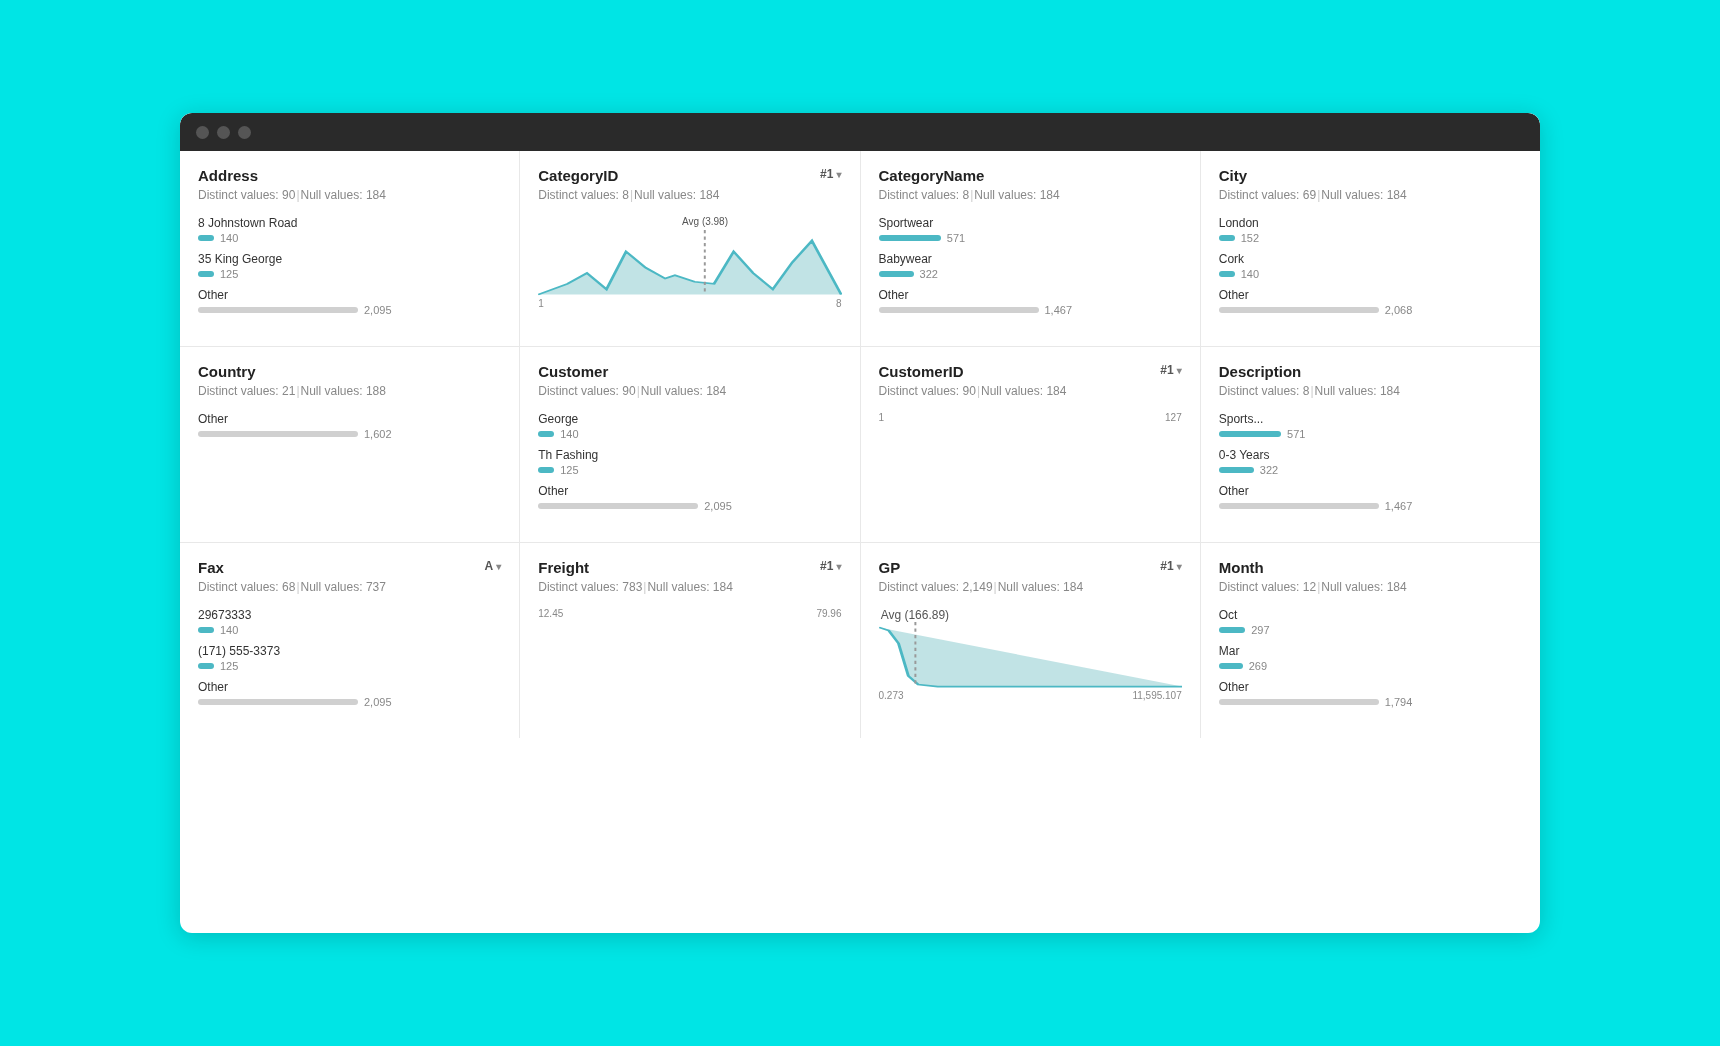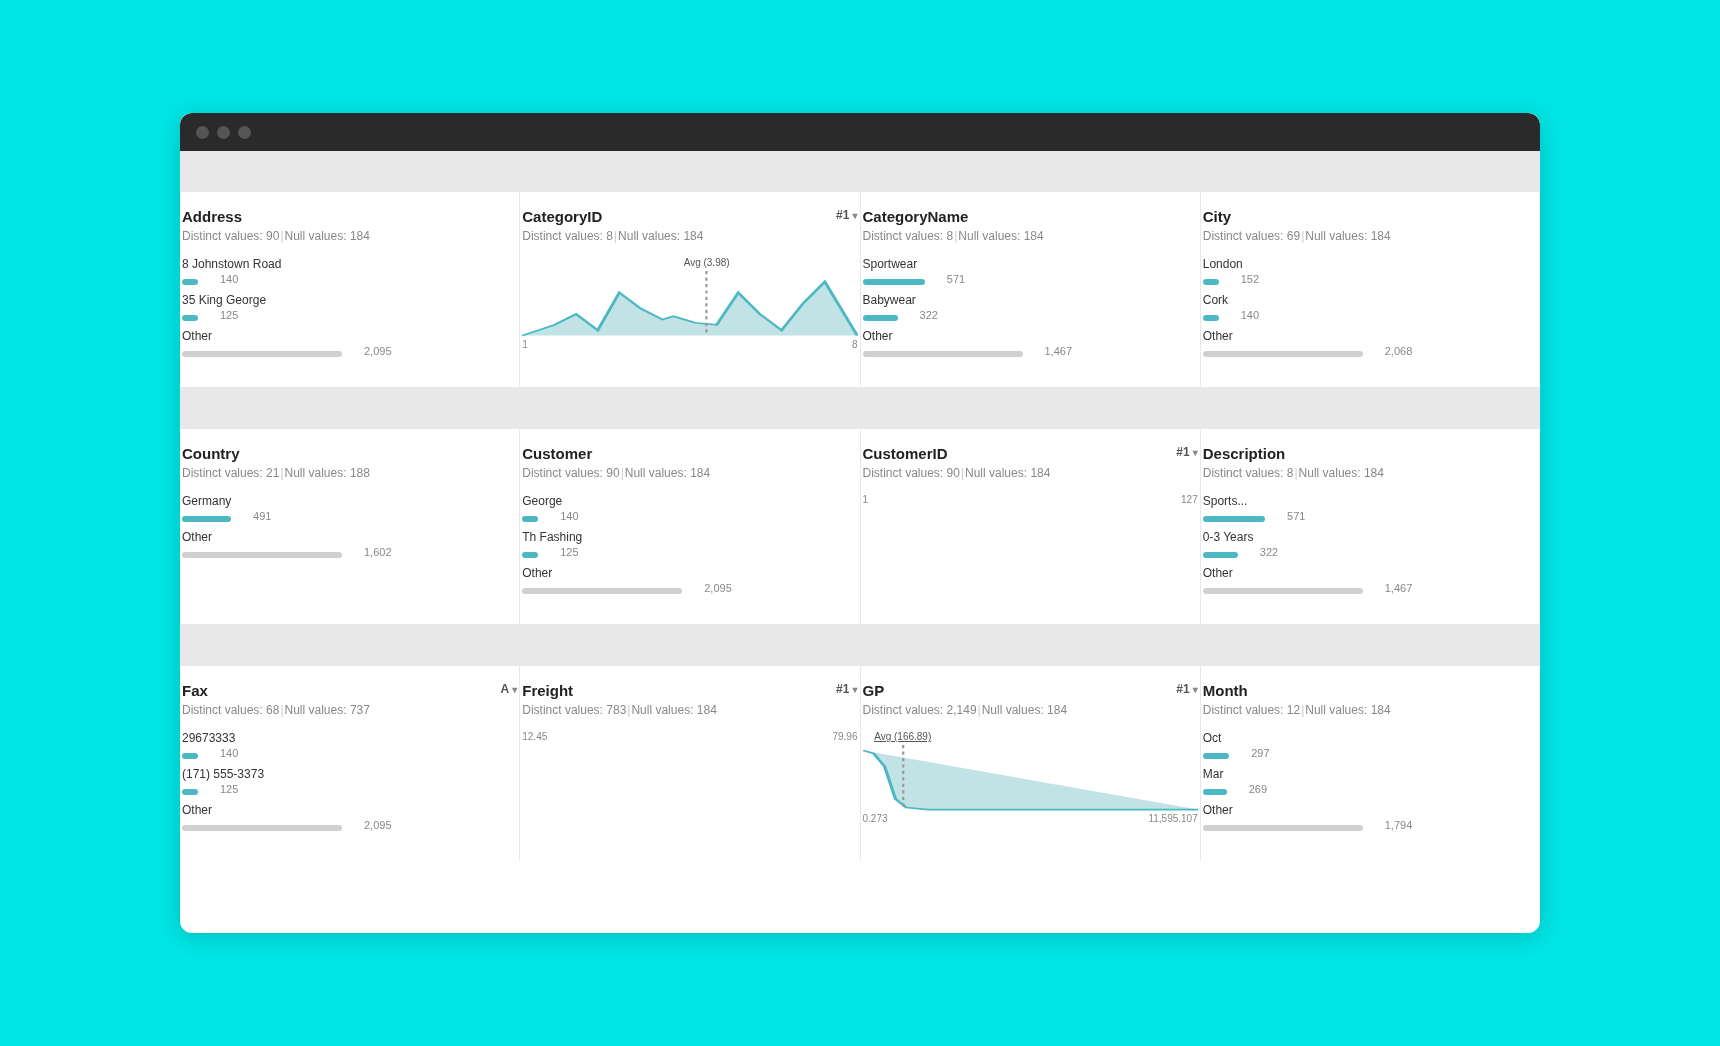--- a/index.html
+++ b/index.html
@@ -36,23 +36,22 @@
     }
     .grid-container {
       display: grid;
       grid-template-columns: repeat(4, 1fr);
       gap: 0;
       background: #e8e8e8;
       gap: 1px;
     }
     .card {
       background: #fff;
-      padding: 16px 2px 14px;
+      padding: 16px 18px 14px;
       min-height: 195px;
-      margin-top: 41px;
     }
     .card-header {
       display: flex;
       align-items: flex-start;
       justify-content: space-between;
       margin-bottom: 4px;
     }
     .card-title {
       font-size: 15px;
       font-weight: 700;
@@ -77,22 +76,22 @@
     .card-meta span { display: flex; align-items: center; gap: 4px; }
     .card-meta .divider { color: #ccc; }
     .bar-item { margin-bottom: 8px; }
     .bar-label {
       font-size: 12px;
       color: #333;
       margin-bottom: 2px;
     }
     .bar-row {
       display: flex;
-      align-items: flex-end;
-      gap: 22px;
+      align-items: center;
+      gap: 6px;
     }
     .bar-track {
       height: 6px;
       border-radius: 3px;
       background: #4cb8c4;
     }
     .bar-track.gray {
       background: #d0d0d0;
     }
     .bar-value {
@@ -251,27 +250,20 @@
       <div class="card">
         <div class="card-header">
           <span class="card-title">Country</span>
         </div>
         <div class="card-meta">
           <span>Distinct values: 21</span>
           <span class="divider">|</span>
           <span>Null values: 188</span>
         </div>
         <div class="bar-item">
-          <div class="bar-label">Germany</div>
-          <div class="bar-row">
-            <div class="bar-track" style="width: 49.0387px;"></div>
-            <span class="bar-value">491</span>
-          </div>
-        </div>
-        <div class="bar-item">
           <div class="bar-label">Other</div>
           <div class="bar-row">
             <div class="bar-track gray" style="width: 160px;"></div>
             <span class="bar-value">1,602</span>
           </div>
         </div>
       </div>
       <div class="card">
         <div class="card-header">
           <span class="card-title">Customer</span>
@@ -399,21 +391,21 @@
       <div class="card">
         <div class="card-header">
           <span class="card-title">GP</span>
           <span class="card-badge">#1 <span class="chevron">▾</span></span>
         </div>
         <div class="card-meta">
           <span>Distinct values: 2,149</span>
           <span class="divider">|</span>
           <span>Null values: 184</span>
         </div>
-        <div class="chart-area" style="position: relative;"><div class="avg-label" style="left: 12%; top: 0px; position: absolute; font-size: 10px; color: rgb(85, 85, 85); transform: translateX(-50%); white-space: nowrap; text-decoration: underline;">Avg (166.89)</div><svg viewBox="0 0 155 65" preserveAspectRatio="none" style="margin-top: 14px;">
+        <div class="chart-area" style="position: relative;"><div class="avg-label" style="left: 12%; top: 0px; position: absolute; font-size: 12px; color: rgb(85, 85, 85); transform: translateX(-50%); white-space: nowrap;">Avg (166.89)</div><svg viewBox="0 0 155 65" preserveAspectRatio="none" style="margin-top: 14px;">
             <path d="M 0 5 L 5 8 L 10 20 L 15 50 L 20 58 L 30 60 L 50 60 L 80 60 L 100 60 L 120 60 L 140 60 L 155 60 Z" fill="rgba(100,185,190,0.4)" stroke="none"></path>
             <path d="M 0 5 L 5 8 L 10 20 L 15 50 L 20 58 L 30 60 L 50 60 L 80 60 L 100 60 L 120 60 L 140 60 L 155 60" fill="none" stroke="#4cb8c4" stroke-width="1.5"></path>
             <line x1="18.599999999999998" y1="0" x2="18.599999999999998" y2="60" stroke="#999" stroke-dasharray="3,3" stroke-width="1"></line>
           </svg></div>
         <div class="chart-labels">
           <span>0.273</span>
           <span>11,595.107</span>
         </div>
       </div>
       <div class="card">

